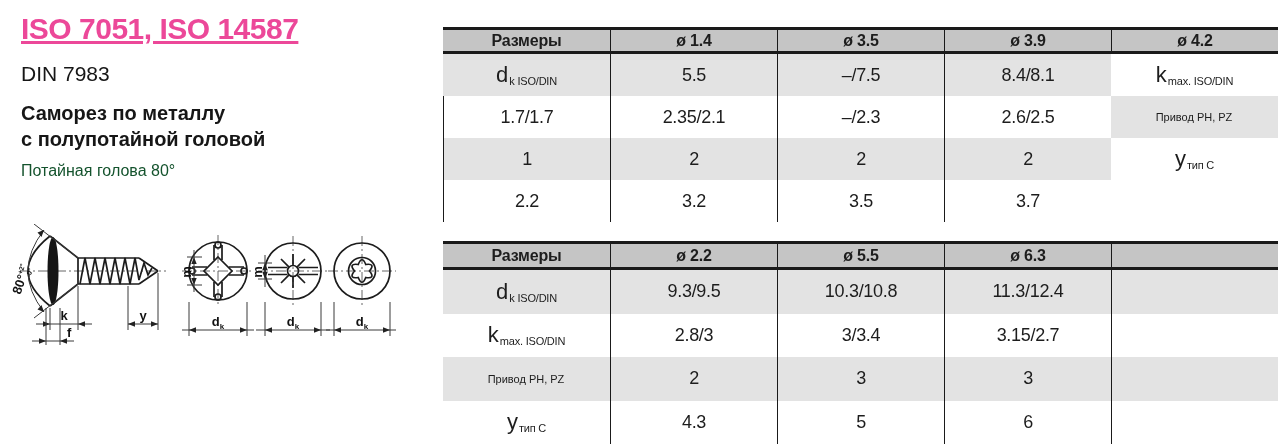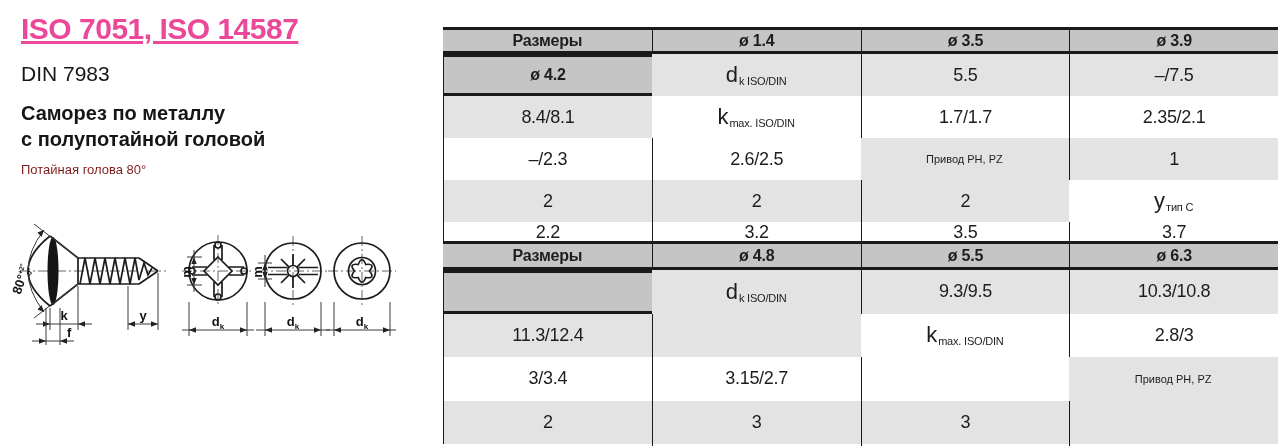--- a/index.html
+++ b/index.html
@@ -4,24 +4,24 @@
 <style>
   html,body{margin:0;padding:0;}
   body{width:1287px;height:446px;position:relative;background:#ffffff;overflow:hidden;
        font-family:"Liberation Sans","DejaVu Sans",sans-serif;color:#1d1d1d;}
 
   
   .abs{position:absolute;}
   #title{left:21px;top:12px;font-size:30px;font-weight:bold;letter-spacing:-0.5px;color:#ec4899;text-decoration:underline;}
   #din{left:21px;top:62px;font-size:21px;font-weight:normal;color:#161616;}
   #prodname{left:21px;top:100px;font-size:20px;font-weight:bold;line-height:26px;color:#161616;}
-  #note{left:21px;top:162px;font-size:13px;color:#7f1d1d;}
+  #note{left:21px;top:162px;font-size:16px;color:#14532d;}
 
   
-  .tbl{position:absolute;left:443px;width:835px;display:grid;grid-template-columns:repeat(4,1fr);}
+  .tbl{position:absolute;left:443px;width:835px;display:grid;grid-template-columns:repeat(5,1fr);}
   #t1{top:27px;grid-template-rows:27px repeat(4,42px);}
   #t2{top:241px;grid-template-rows:29px repeat(4,43.5px);}
   .c{display:flex;align-items:center;justify-content:center;min-width:0;}
   .th{background:#c5c5c5;border-top:3px solid #1a1a1a;border-bottom:3px solid #1a1a1a;
       font-weight:bold;font-size:16px;letter-spacing:-0.2px;}
   .vline{border-left:1.5px solid #1a1a1a;}
   .alt{background:#e3e3e3;}
   .val{font-size:18px;letter-spacing:-0.3px;}
   .lbl .base{font-size:22px;}
   .lbl .sub{font-size:11px;position:relative;top:6px;margin-left:1px;letter-spacing:-0.2px;}
@@ -190,21 +190,21 @@
       <span class="sub">тип C</span>
     </div>
   <div class="c val vline">2.2</div>
   <div class="c val vline">3.2</div>
   <div class="c val vline">3.5</div>
   <div class="c val vline">3.7</div>
 </div>
 
 <div id="t2" class="tbl">
   <div class="c th">Размеры</div>
-  <div class="c th vline">ø 4.8</div>
+  <div class="c th vline">ø 2.2</div>
   <div class="c th vline">ø 5.5</div>
   <div class="c th vline">ø 6.3</div>
   <div class="c th vline"></div>
 
   <div class="c alt lbl">
       <span class="base">d</span>
       <span class="sub">k ISO/DIN</span>
     </div>
   <div class="c alt val vline">9.3/9.5</div>
   <div class="c alt val vline">10.3/10.8</div>

